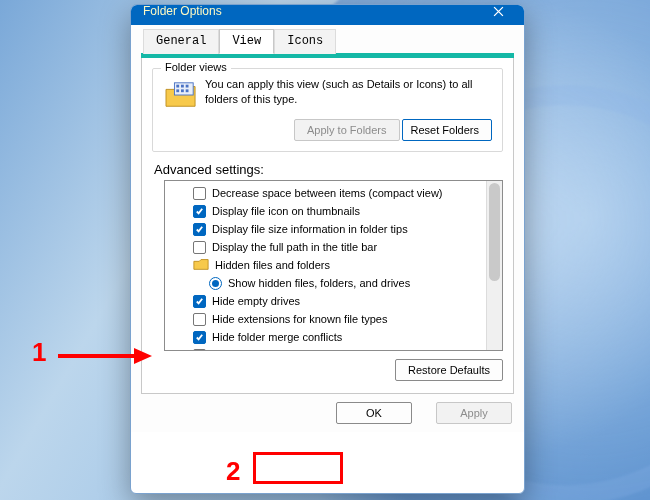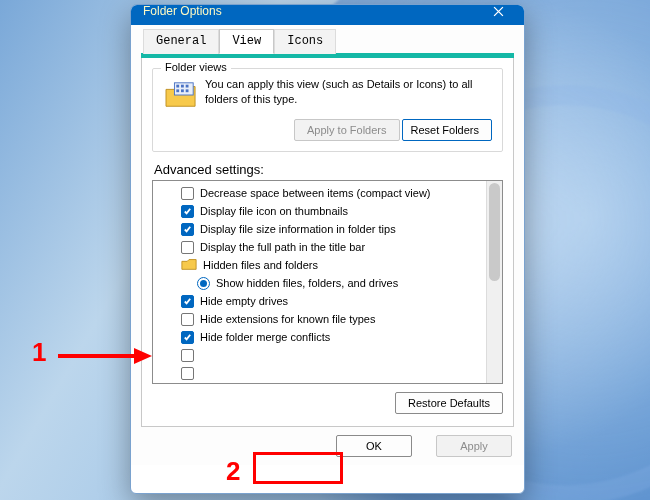--- a/index.html
+++ b/index.html
@@ -28,21 +28,21 @@
   .group-title { position:absolute; top:-8px; left:8px; background:#fff; padding:0 4px; font-size:11px; }
   .fv-row { display:flex; }
   .fv-icon { width:36px; height:36px; display:flex; align-items:center; justify-content:center; margin:0 6px 0 0; }
   .fv-text { flex:1; font-size:11px; line-height:1.35; padding-right:4px; }
   .fv-btns { display:flex; gap:2px; justify-content:flex-end; margin-top:6px; }
   .btn { height:22px; padding:0 12px; font-size:11px; border:1px solid #8a8a8a; background:#fdfdfd; border-radius:2px; cursor:pointer; }
   .btn.accent { border-color:#0067c0; color:#000;padding-left:8px; }
   .btn:disabled { color:#8c8c8c; border-color:#c7c7c7; background:#f2f2f2; cursor:default; }
 
   .adv-label { font-size:13px; margin:4px 0 3px 2px; }
-  .tree { border:1px solid #8c8c8c; height:204px; overflow:hidden; position:relative; background:#fff; }
+  .tree { border:1px solid #8c8c8c; height:171px; overflow:hidden; position:relative; background:#fff;margin-left:12px; }
   .tree-inner { padding:3px 6px 3px 6px; }
   .tree-scroll { position:absolute; right:0; top:0; width:16px; height:100%; background:#f0f0f0; border-left:1px solid #dcdcdc; }
   .thumb { position:absolute; left:2px; right:2px; top:2px; height:98px; background:#c9c9c9; border-radius:6px; }
   .item { display:flex; align-items:center; height:18px; font-size:11px; gap:6px; } .item .indent1 { width:16px; } .item .indent2 { width:32px; }
   .chk { width:13px; height:13px; border:1px solid #767676; border-radius:2px; display:flex; align-items:center; justify-content:center; background:#fff; }
   .chk.checked { background:#0067c0; border-color:#0067c0; }
   .chk.checked svg { width:9px; height:9px; stroke:#fff; stroke-width:2; fill:none; }
   .radio { width:13px; height:13px; border:1.5px solid #767676; border-radius:50%; display:flex; align-items:center; justify-content:center; background:#fff; }
   .radio.on { border-color:#0067c0; }
   .radio.on::after { content:""; width:7px; height:7px; background:#0067c0; border-radius:50%; }

